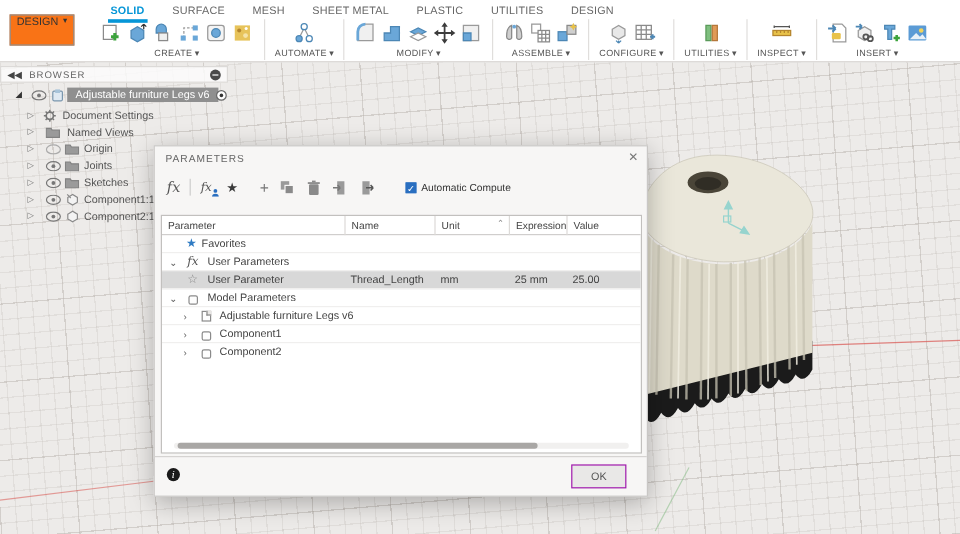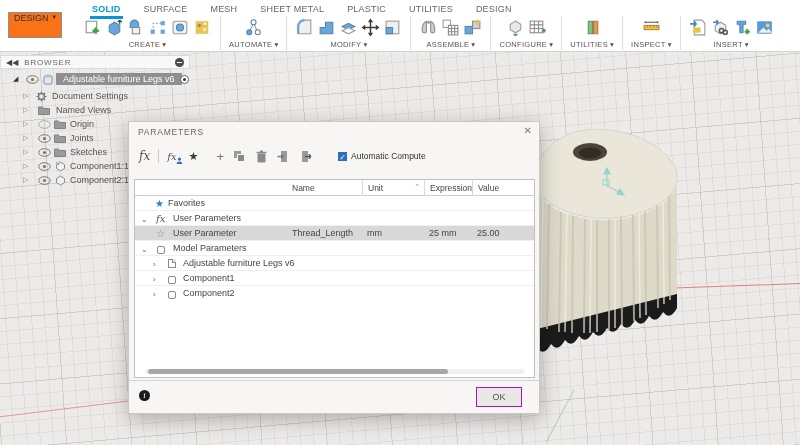--- a/index.html
+++ b/index.html
@@ -521,20 +521,21 @@
       </svg>
     </div>
     <div class="d-check">
       <span class="d-checkbox">✓</span>
       <span class="d-checklabel">Automatic Compute</span>
     </div>
   </div>
 
   <div class="d-table">
     <div class="t-head">
+      <div class="t-hcell" style="left:0; width:152px;">Parameter</div>
       <div class="t-hcell" style="left:152px; width:75px;">Name</div>
       <div class="t-hcell" style="left:227px; width:62px;"><span>Unit</span><span class="t-caret">⌃</span></div>
       <div class="t-hcell" style="left:289px; width:48px;">Expression</div>
       <div class="t-hcell" style="left:337px; width:62px;">Value</div>
     </div>
 
     <div class="t-row">
       <span class="t-cell star-fav" style="left:20px;">★</span>
       <span class="t-cell" style="left:33px;">Favorites</span>
     </div>

